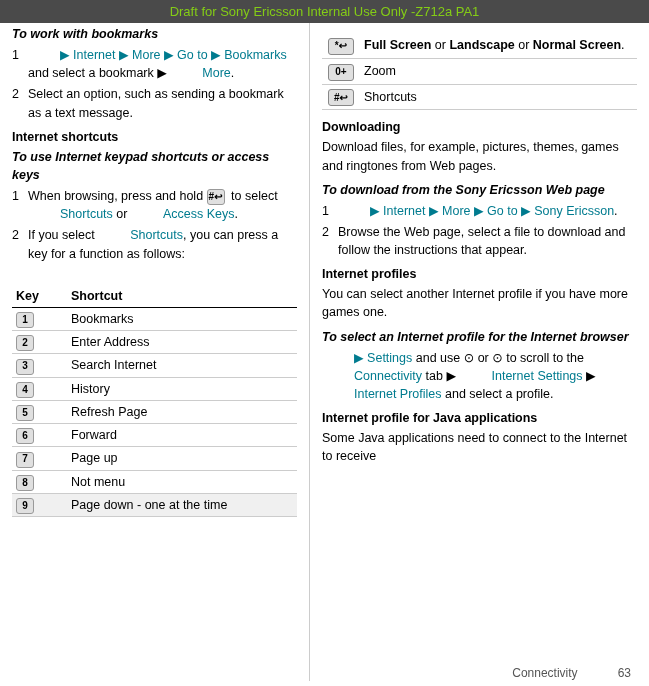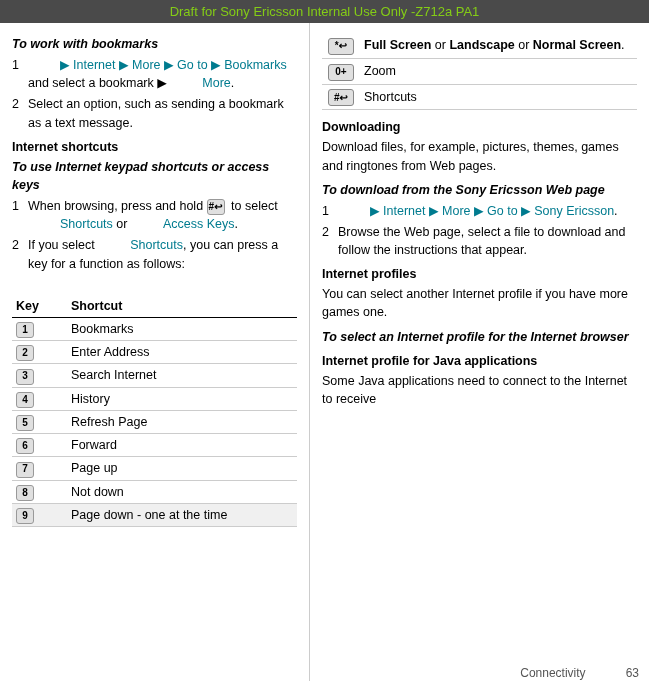--- a/index.html
+++ b/index.html
@@ -24,21 +24,21 @@
 
     
     .main-content {
       display: flex;
       height: calc(100% - 28px);
     }
 
     
     .left-col {
       width: 310px;
-      padding: 12px 12px;
+      padding: 2px 12px;
       border-right: 1px solid #ccc;
       overflow: hidden;
       font-size: 12.5px;
       line-height: 1.45;
     }
 
     
     .right-col {
       flex: 1;
       padding: 10px 12px;
@@ -153,21 +153,21 @@
       font-size: 10px;
       font-weight: bold;
       min-width: 26px;
       height: 17px;
     }
 
     
     .page-footer {
       position: absolute;
       bottom: 6px;
-      right: 10px;
+      right: 18px;
       font-size: 12px;
       color: #555;
     }
 
     
     .highlight-row {
       background: #f0f0f0;
     }
   </style>
 </head>
@@ -242,21 +242,21 @@
         <tr>
           <td><span class="key-badge">6</span></td>
           <td>Forward</td>
         </tr>
         <tr>
           <td><span class="key-badge">7</span></td>
           <td>Page up</td>
         </tr>
         <tr>
           <td><span class="key-badge">8</span></td>
-          <td>Not down</td>
+          <td>Not menu</td>
         </tr>
         <tr class="highlight-row">
           <td><span class="key-badge">9</span></td>
           <td>Page down <span>- one at the time</span></td>
         </tr>
       </tbody>
     </table>
 
   </div>
 
@@ -291,20 +291,23 @@
       <div class="item">
         <span class="num">2</span>
         <span>Browse the Web page, select a file to download and follow the instructions that appear.</span>
       </div>
     </div>
 
     <div class="section-heading">Internet profiles</div>
     <div class="paragraph">You can select another Internet profile if you have more games one.</div>
 
     <div class="bold-italic">To select an Internet profile for the Internet browser</div>
+    <div class="paragraph">
+      <span class="cyan-text">▶ Settings</span> and use ⊙ or ⊙ to scroll to the <span class="cyan-text">Connectivity</span> tab ▶ <span class="cyan-text">Internet Settings</span> ▶ <span class="cyan-text">Internet Profiles</span> and select a profile.
+    </div>
 
     <div class="section-heading">Internet profile for Java applications</div>
     <div class="paragraph">Some Java applications need to connect to the Internet to receive</div>
 
   </div>
 </div>
 
 <div class="page-footer">
   <span>Connectivity</span>
   &nbsp;&nbsp;&nbsp;&nbsp;&nbsp;&nbsp;&nbsp;&nbsp;&nbsp;&nbsp;

